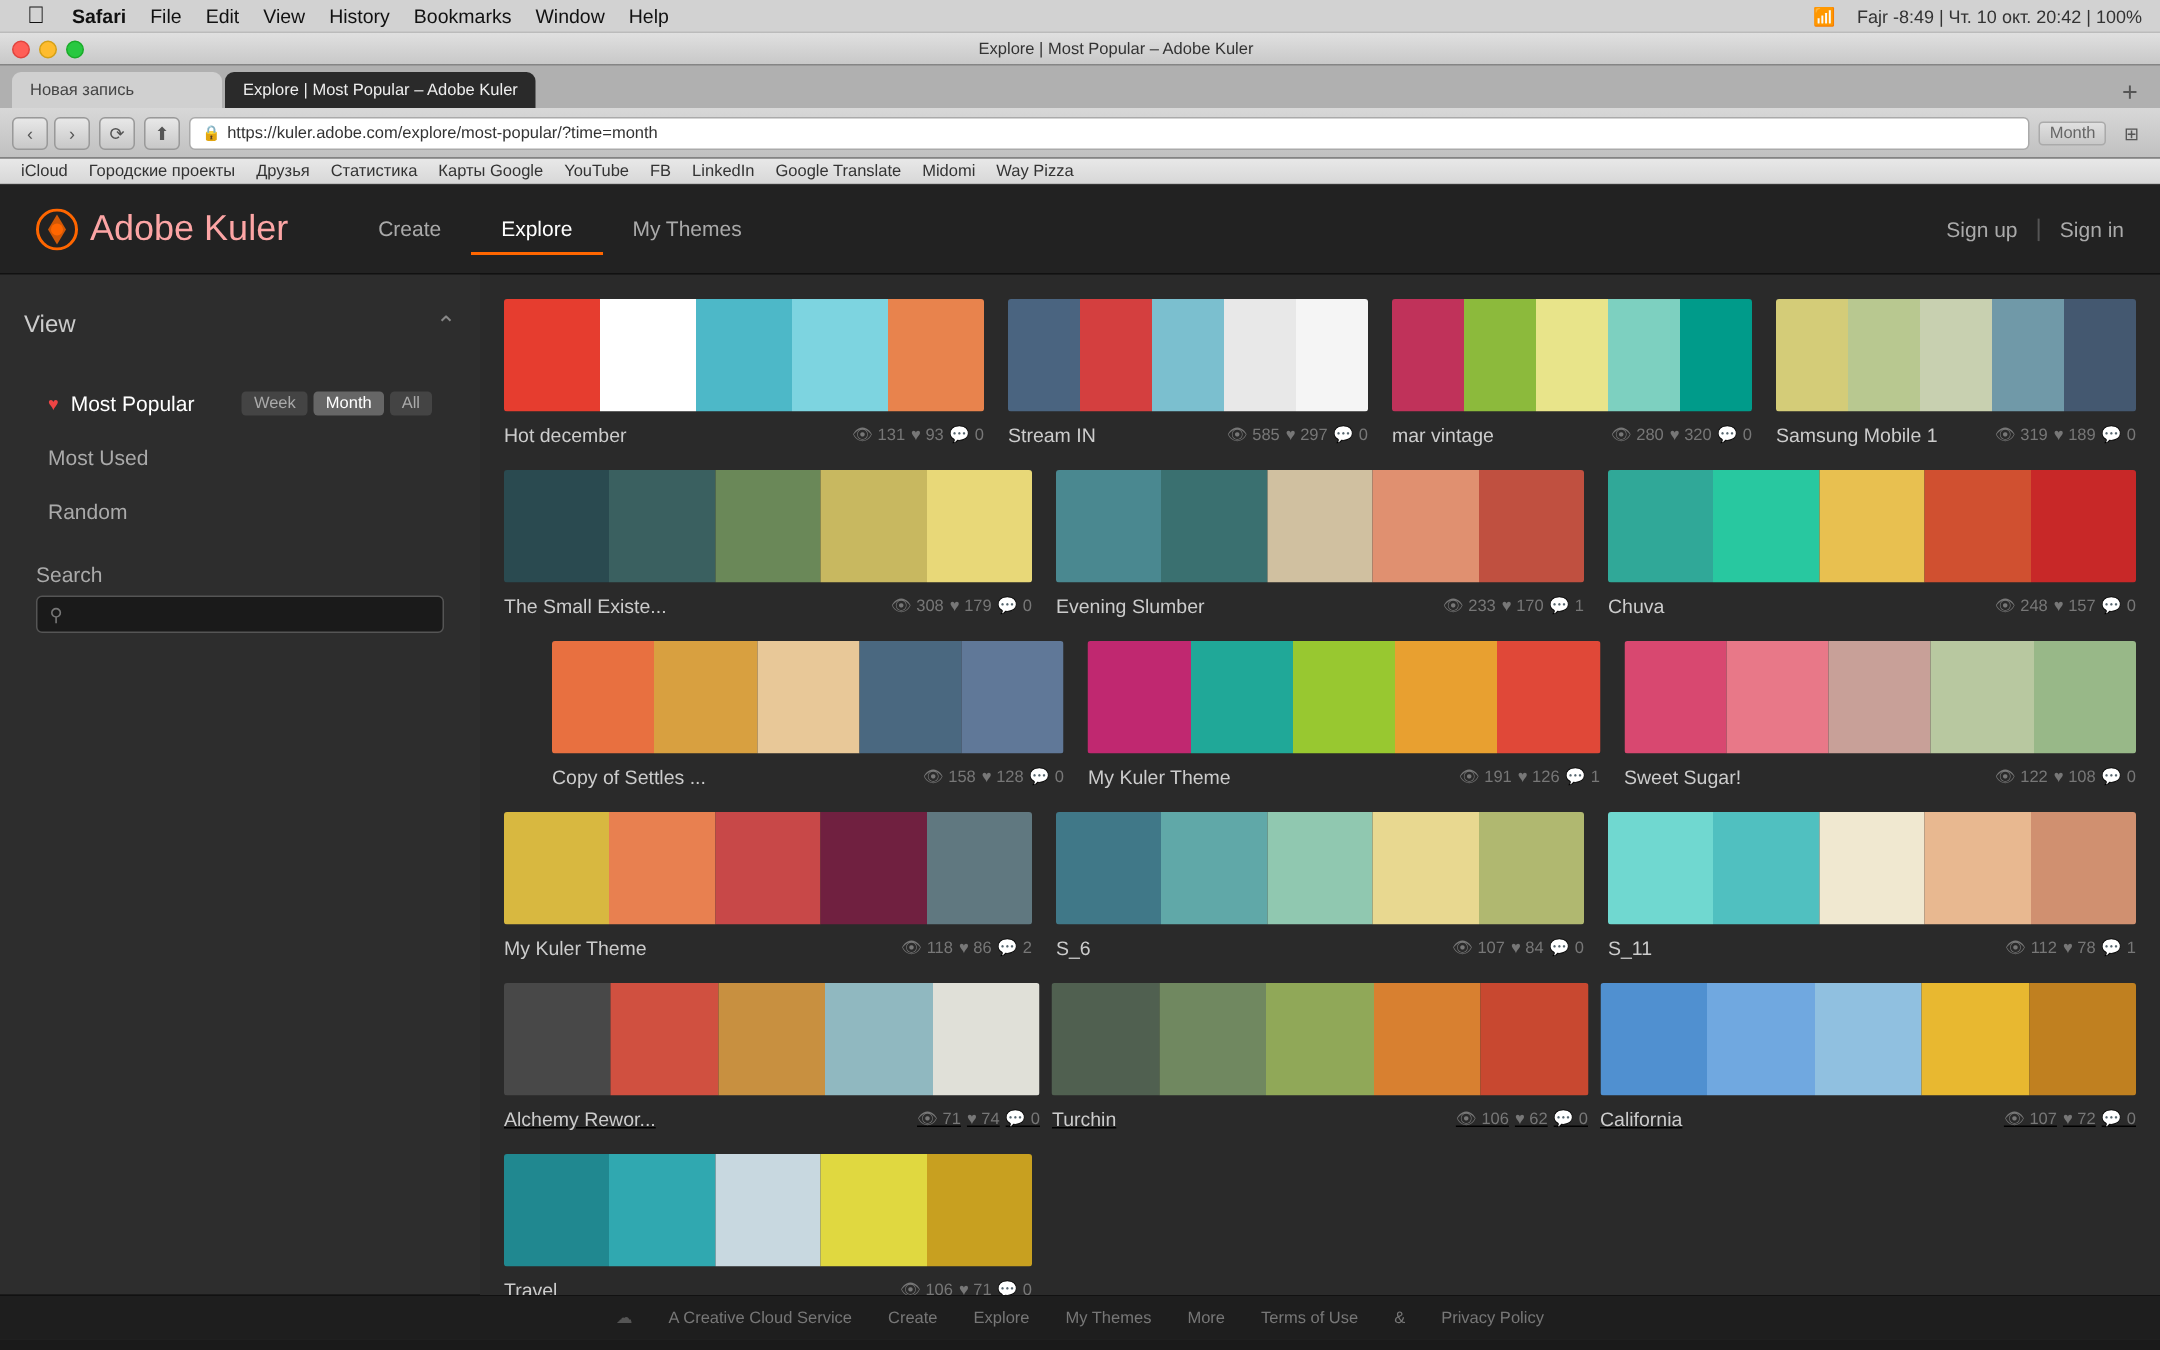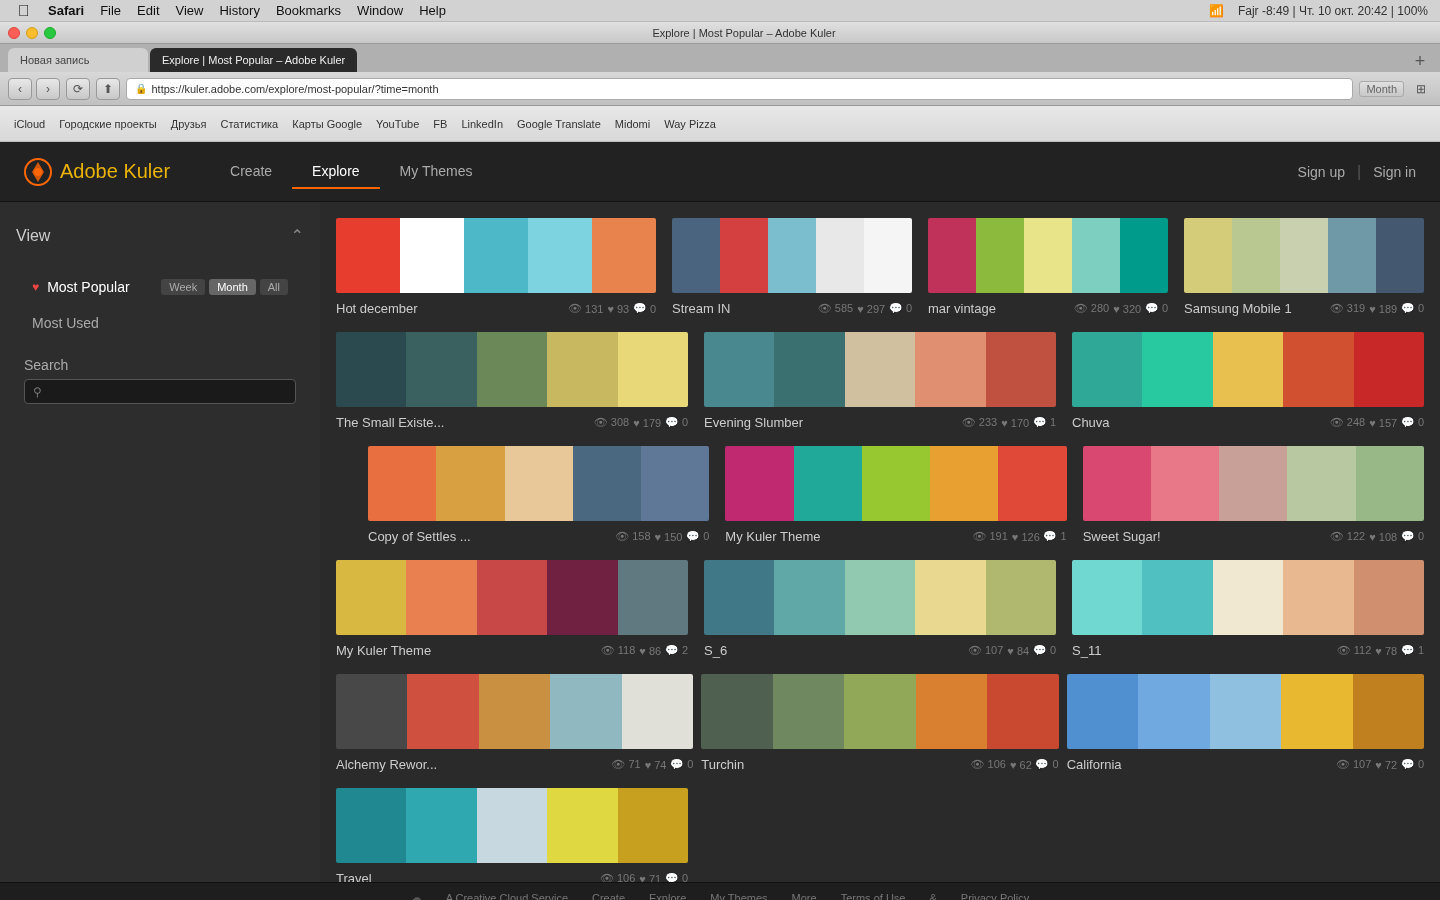--- a/index.html
+++ b/index.html
@@ -34,21 +34,21 @@
     .browser-nav { display: flex; gap: 4px; }
     .nav-btn { width: 24px; height: 22px; background: linear-gradient(to bottom, #e8e8e8, #c8c8c8); border: 1px solid #999; border-radius: 4px; cursor: pointer; font-size: 12px; display: flex; align-items: center; justify-content: center; color: #555; }
     .url-bar { flex: 1; height: 22px; background: white; border: 1px solid #aaa; border-radius: 4px; display: flex; align-items: center; padding: 0 8px; gap: 4px; }
     .url-text { font-size: 11px; color: #333; }
     .url-secure { font-size: 10px; color: #666; }
     .reader-btn { font-size: 11px; color: #666; background: linear-gradient(to bottom, #e0e0e0, #c8c8c8); border: 1px solid #aaa; border-radius: 3px; padding: 1px 6px; cursor: pointer; }
     .toolbar-icon { width: 22px; height: 22px; display: flex; align-items: center; justify-content: center; font-size: 12px; color: #555; cursor: pointer; }
 
     
     .bookmarks-bar {
-      height: 36px;
+      height: 17px;
       background: linear-gradient(to bottom, #e8e8e8, #d8d8d8);
       display: flex;
       align-items: center;
       padding: 0 8px;
       gap: 2px;
       border-bottom: 1px solid #bbb;
     }
     .bookmark-btn { font-size: 11px; color: #333; padding: 2px 6px; border-radius: 3px; cursor: pointer; white-space: nowrap; }
 
     
@@ -89,21 +89,21 @@
     .app-header {
       height: 60px;
       background: #222;
       display: flex;
       align-items: center;
       padding: 0 24px;
       border-bottom: 1px solid #111;
     }
     .app-logo { display: flex; align-items: center; gap: 8px; }
     .logo-icon { width: 28px; height: 28px; }
-    .app-name { font-size: 20px; color: #eab308; font-weight: 300; }
+    .app-name { font-size: 24px; color: #fca5a5; font-weight: 300; }
     .app-nav { display: flex; gap: 0; margin-left: 40px; }
     .app-nav-item {
       padding: 8px 20px;
       color: #aaa;
       font-size: 14px;
       cursor: pointer;
       border-bottom: 2px solid transparent;
     }
     .app-nav-item.active { color: #fff; border-bottom: 2px solid #ff6600; }
     .app-header-right { margin-left: auto; display: flex; gap: 12px; align-items: center; }
@@ -338,20 +338,23 @@
           <span class="filter-btn">Week</span>
           <span class="filter-btn active">Month</span>
           <span class="filter-btn">All</span>
         </div>
       </div>
 
       <div class="sidebar-item">
         <span>Most Used</span>
       </div>
 
+      <div class="sidebar-item">
+        <span>Random</span>
+      </div>
 
       <div class="search-area">
         <div class="search-label">Search</div>
         <div class="search-input-wrap">
           <span class="search-icon">⚲</span>
           <input class="search-input" type="text" placeholder="" style="">
         </div>
       </div>
     </div>
 
@@ -481,21 +484,21 @@
           <div class="theme-swatch">
             <div class="swatch-color" style="background:#e87040;"></div>
             <div class="swatch-color" style="background:#d8a040;"></div>
             <div class="swatch-color" style="background:#e8c898;"></div>
             <div class="swatch-color" style="background:#4a6880;"></div>
             <div class="swatch-color" style="background:#607898;"></div>
           </div>
           <div class="theme-meta">
             <span class="theme-name">Copy of Settles ...</span>
             <span class="meta-group">👁 158</span>
-            <span class="meta-group">♥ 150</span>
+            <span class="meta-group">♥ 128</span>
             <span class="meta-group">💬 0</span>
           </div>
         </div>
 
         <div class="theme-card">
           <div class="theme-swatch">
             <div class="swatch-color" style="background:#c02870;"></div>
             <div class="swatch-color" style="background:#20a898;"></div>
             <div class="swatch-color" style="background:#98c830;"></div>
             <div class="swatch-color" style="background:#e8a030;"></div>
@@ -570,21 +573,21 @@
           </div>
           <div class="theme-meta">
             <span class="theme-name">S_11</span>
             <span class="meta-group">👁 112</span>
             <span class="meta-group">♥ 78</span>
             <span class="meta-group">💬 1</span>
           </div>
         </div>
       </div>
 
-      <div style="display:grid; grid-template-columns: repeat(3, 1fr); gap:8px; margin-bottom:16px;">
+      <div style="display:grid; grid-template-columns: repeat(3, 1fr); gap:8px; margin-bottom:16px;text-decoration:underline;">
 
         <div class="theme-card">
           <div class="theme-swatch">
             <div class="swatch-color" style="background:#484848;"></div>
             <div class="swatch-color" style="background:#d05040;"></div>
             <div class="swatch-color" style="background:#c89040;"></div>
             <div class="swatch-color" style="background:#90b8c0;"></div>
             <div class="swatch-color" style="background:#e0e0d8;"></div>
           </div>
           <div class="theme-meta">

